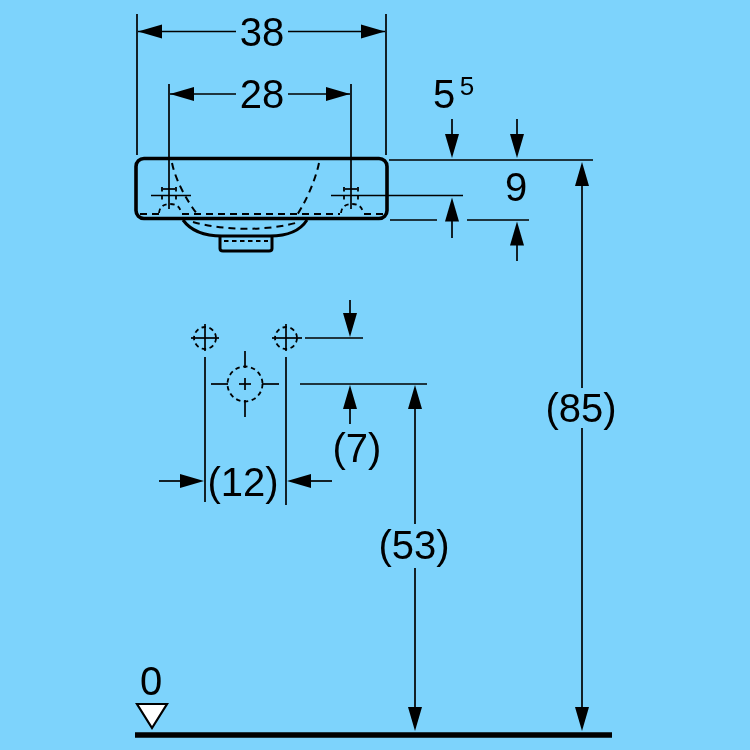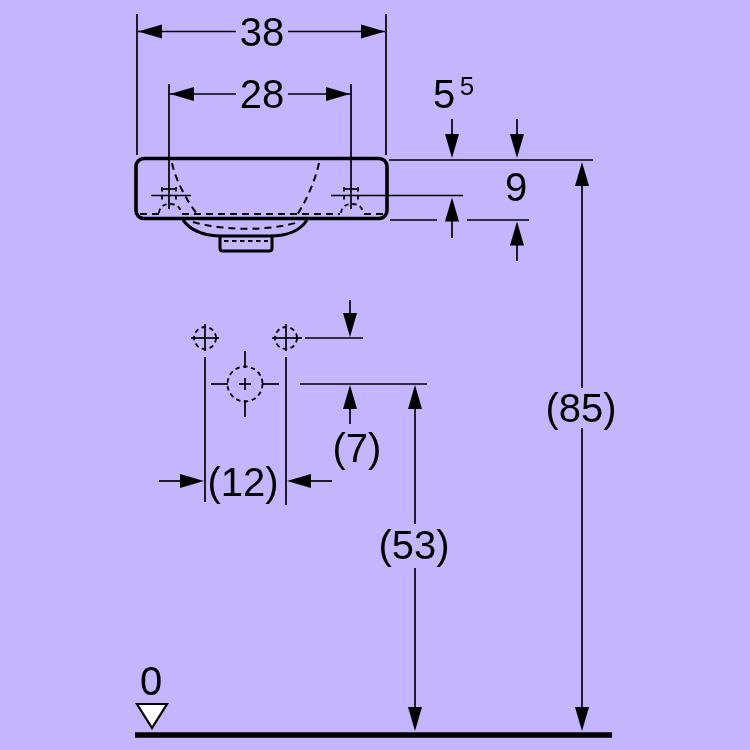--- a/index.html
+++ b/index.html
@@ -7,21 +7,21 @@
     padding: 0;
     background: #ffffff;
     width: 750px;
     height: 750px;
     overflow: hidden;
   }
   .stage {
     position: relative;
     width: 750px;
     height: 750px;
-    background: #c4b5fd;
+    background: #7dd3fc;
   }
   svg text {
     font-family: "Liberation Sans", "DejaVu Sans", sans-serif;
     fill: #000000;
   }
   .dim-label { font-size: 40px; }
   .dim-label-sup { font-size: 26px; }
   .thin  { stroke: #000000; stroke-width: 1.7; fill: none; }
   .thick { stroke: #000000; stroke-width: 3.6; fill: none; }
   .mid   { stroke: #000000; stroke-width: 3;   fill: none; }

